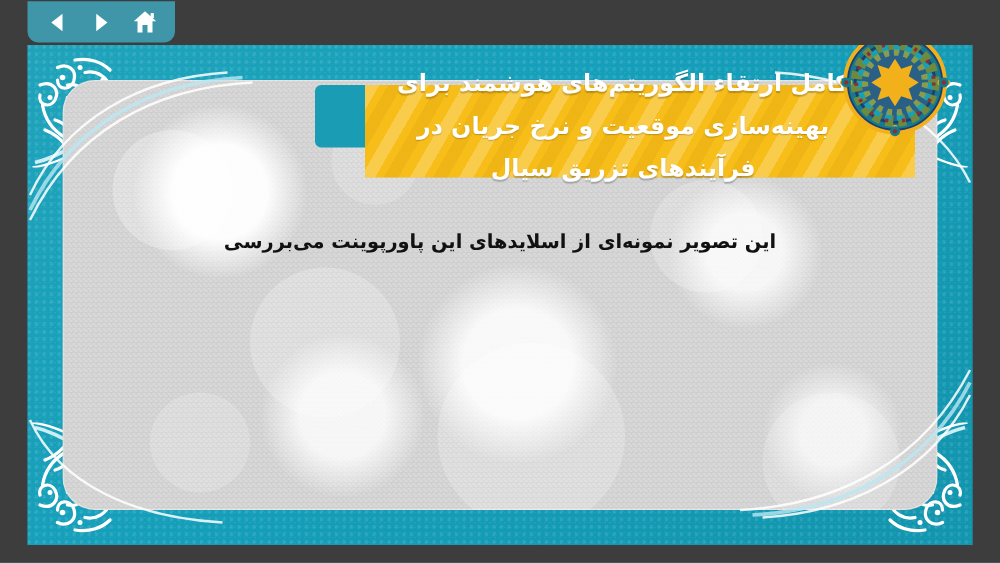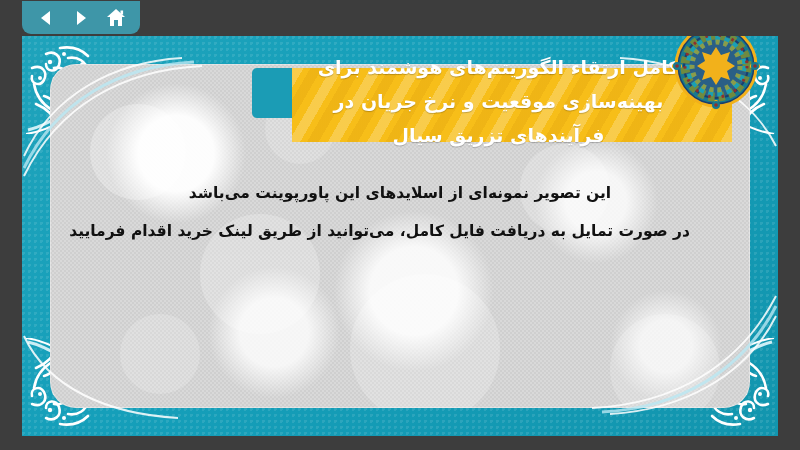--- a/index.html
+++ b/index.html
@@ -269,22 +269,21 @@
     <div id="content-panel">
       <div class="blob" style="left:40px;top:40px;width:96px;height:96px;opacity:.5;"></div>
       <div class="blob" style="left:150px;top:150px;width:120px;height:120px;opacity:.42;"></div>
       <div class="blob" style="left:300px;top:210px;width:150px;height:150px;opacity:.38;"></div>
       <div class="blob" style="left:470px;top:80px;width:90px;height:90px;opacity:.40;"></div>
       <div class="blob" style="left:560px;top:250px;width:110px;height:110px;opacity:.34;"></div>
       <div class="blob" style="left:70px;top:250px;width:80px;height:80px;opacity:.36;"></div>
       <div class="blob" style="left:215px;top:30px;width:70px;height:70px;opacity:.30;"></div>
 
       <div id="body-text">
-        <div>این تصویر نمونه‌ای از اسلایدهای این پاورپوینت می‌باشد</div>
-        <div>در صورت تمایل به دریافت فایل کامل، می‌توانید از طریق لینک خرید اقدام فرمایید</div>
+        <div>این تصویر نمونه‌ای از اسلایدهای این پاورپوینت می‌بررسی</div>
       </div>
     </div>
 
     <svg id="arcs" viewBox="0 0 756 400" preserveAspectRatio="none">
       <g fill="none" stroke="#ffffff" stroke-width="2" opacity=".85">
         <path d="M2 120 C30 60 90 26 160 22"></path>
         <path d="M2 140 C36 70 100 34 180 30"></path>
         <path d="M754 280 C724 340 660 374 588 378"></path>
         <path d="M754 260 C718 330 652 368 570 372"></path>
         <path d="M2 300 C26 352 86 378 156 382"></path>

